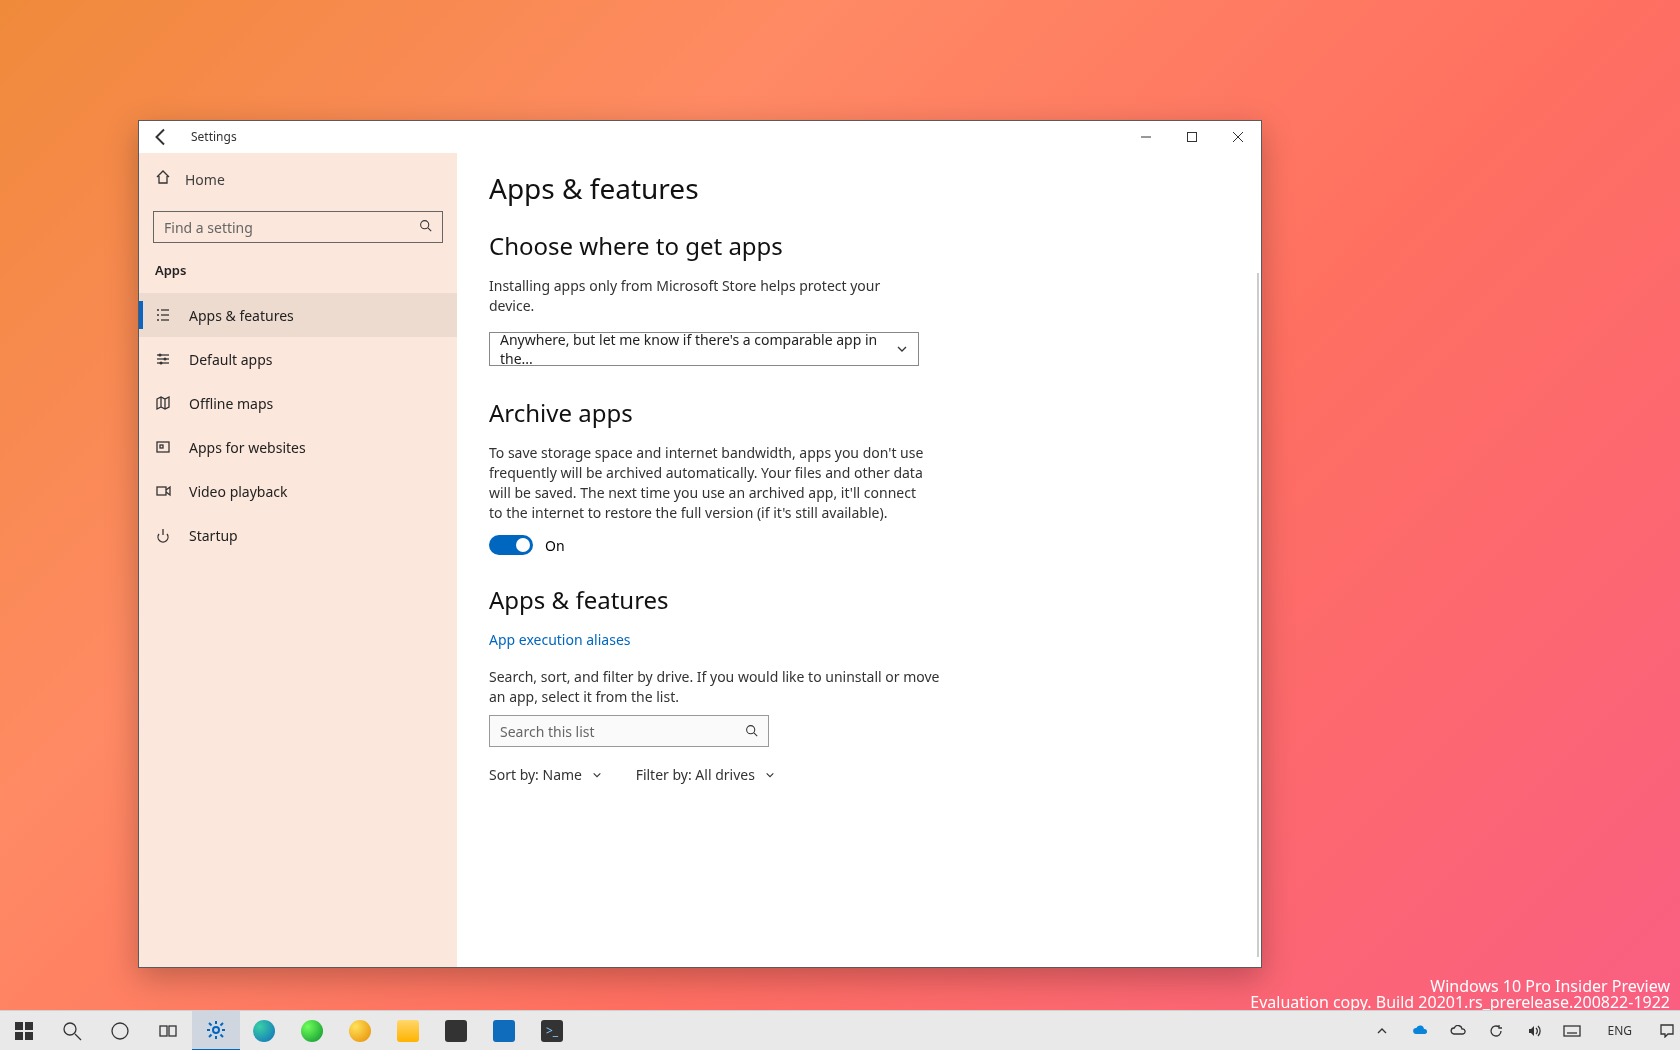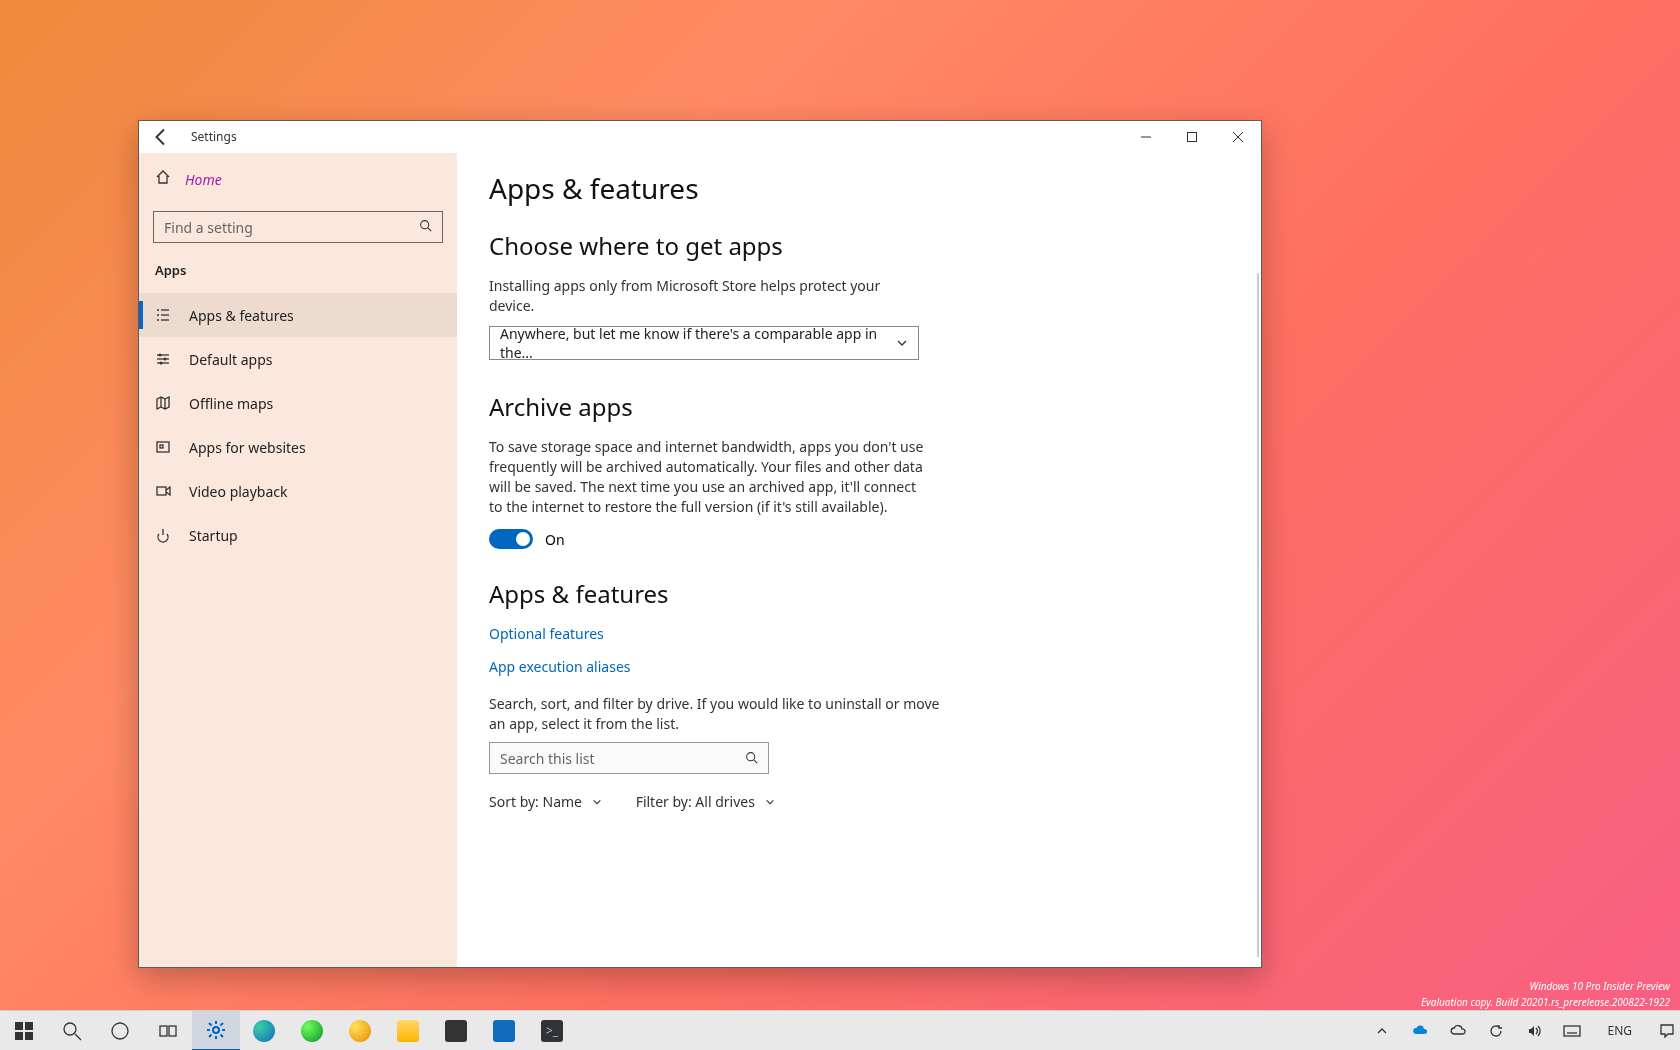--- a/index.html
+++ b/index.html
@@ -18,21 +18,21 @@
 .desktop-cube .face {
   position: absolute; background: rgba(255,255,255,0.45);
 }
 .desktop-cube .f1 { width: 80px; height: 80px; top: 0; left: 0; transform: skewY(-25deg); }
 .desktop-cube .f2 { width: 80px; height: 80px; top: 0; left: 82px; transform: skewY(25deg); background: rgba(255,255,255,0.25);}
 .desktop-cube .f3 { width: 80px; height: 80px; top: 120px; left: 0; transform: skewY(-25deg);}
 .desktop-cube .f4 { width: 80px; height: 80px; top: 120px; left: 82px; transform: skewY(25deg); background: rgba(255,255,255,0.25);}
 
 .watermark {
   position: absolute; right: 10px; bottom: 40px;
-  color: #fff; font-size: 10px; text-align: right; line-height: 16px; font-style: italic;
+  color: #fff; font-size: 16px; text-align: right; line-height: 16px;
 }
 
 
 .window {
   position: absolute; left: 138px; top: 120px;
   width: 1124px; height: 848px;
   background: #fff;
   border: 1px solid #5a5a5a;
   box-shadow: 0 10px 30px rgba(0,0,0,.25);
   display: flex;
@@ -69,21 +69,21 @@
   background: #fbe7dc;
   border-right: 0;
   display: flex; flex-direction: column;
   padding-top: 6px;
 }
 .home-row {
   display: flex; align-items: center;
   padding: 10px 16px;
 }
 .home-row .hicon { width: 18px; margin-right: 12px; font-size:14px; color:#333;}
-.home-row .hlabel { font-size: 14px; color:#a21caf;font-style:italic;}
+.home-row .hlabel { font-size: 14px; color:#404040;}
 .searchbox {
   margin: 12px 14px 8px 14px;
   border: 1px solid #666; height: 32px;
   display: flex; align-items: center; padding: 0 10px;
   background: transparent;
   justify-content: space-between;
 }
 .searchbox span.ph { color:#666; font-size:14px; }
 .searchbox .sicon { font-size:12px; color:#555;}
 
@@ -104,21 +104,21 @@
 }
 
 
 .content {
   flex:1; padding: 16px 32px; overflow-y:auto;
 }
 .content h1 { font-weight: 400; font-size: 28px; margin-bottom: 22px; color:#111;}
 .content h2 { font-weight: 400; font-size: 24px; margin: 8px 0 14px; color:#111;}
 .content p.desc { font-size: 14px; color:#333; max-width: 440px; line-height: 20px;}
 .select {
-  margin-top: 10px; margin-bottom: 30px;
+  margin-top: 16px; margin-bottom: 30px;
   border: 1px solid #888; width: 430px; height: 34px;
   display:flex; align-items:center; justify-content:space-between;
   padding: 0 10px; font-size:14px; color:#222;
 }
 .select .chevd { color:#555; }
 
 .toggle-row { display:flex; align-items:center; margin-top:12px; margin-bottom: 28px;}
 .toggle {
   width: 44px; height: 20px; border-radius: 10px;
   background: #0067c0; position:relative; margin-right:12px;
@@ -310,21 +310,20 @@
         </div>
 
         <h2>Archive apps</h2>
         <p class="desc">To save storage space and internet bandwidth, apps you don't use frequently will be archived automatically. Your files and other data will be saved. The next time you use an archived app, it'll connect to the internet to restore the full version (if it's still available).</p>
         <div class="toggle-row">
           <div class="toggle"></div>
           <span class="toggle-label">On</span>
         </div>
 
         <h2>Apps &amp; features</h2>
-        <a class="link">Optional features</a>
         <a class="link">App execution aliases</a>
         <p class="desc" style="max-width:460px">Search, sort, and filter by drive. If you would like to uninstall or move an app, select it from the list.</p>
 
         <div class="list-search">
           <span>Search this list</span>
           <span>
             <svg width="13" height="13" viewBox="0 0 16 16">
                 <circle class="st" cx="7" cy="7" r="5"></circle>
                 <line class="st" x1="11" y1="11" x2="15" y2="15"></line>
               </svg>

